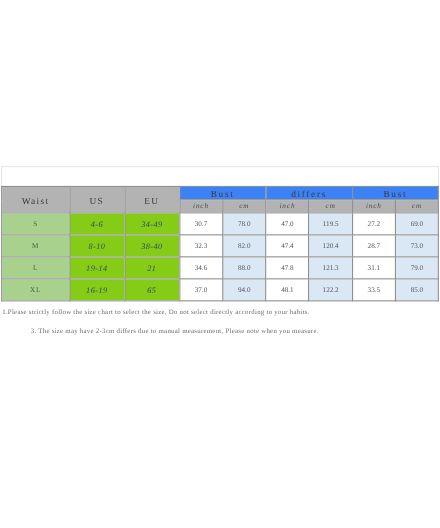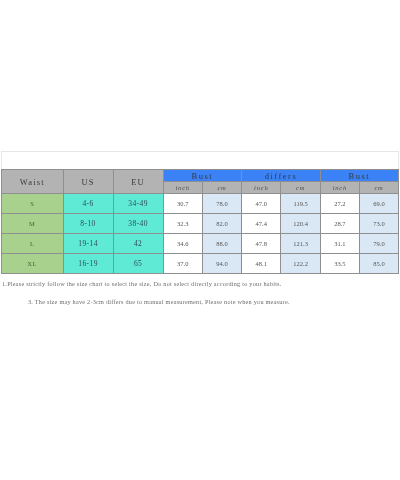--- a/index.html
+++ b/index.html
@@ -76,23 +76,24 @@
   }
   
   tbody tr { height: 20px; }
   .c-size {
     background: #a9d18e;
     color: #4b5f3c;
     font-size: 6.5px;
     letter-spacing: 0.6px;
   }
   .c-us, .c-eu {
-    background: #5eead4;
+    background: #84cc16;
     color: #2f4a63;
     font-size: 7.5px;
+    font-style: italic;
     font-weight: bold;
     letter-spacing: 0.4px;
   }
   .c-inch {
     background: #ffffff;
     color: #555555;
     font-size: 6.5px;
   }
   .c-cm {
     background: #dae8f5;
@@ -174,21 +175,21 @@
           <td class="c-inch">32.3</td>
           <td class="c-cm">82.0</td>
           <td class="c-inch">47.4</td>
           <td class="c-cm">120.4</td>
           <td class="c-inch">28.7</td>
           <td class="c-cm">73.0</td>
         </tr>
         <tr>
           <td class="c-size">L</td>
           <td class="c-us">19-14</td>
-          <td class="c-eu">42</td>
+          <td class="c-eu">21</td>
           <td class="c-inch">34.6</td>
           <td class="c-cm">88.0</td>
           <td class="c-inch">47.8</td>
           <td class="c-cm">121.3</td>
           <td class="c-inch">31.1</td>
           <td class="c-cm">79.0</td>
         </tr>
         <tr>
           <td class="c-size">XL</td>
           <td class="c-us">16-19</td>

